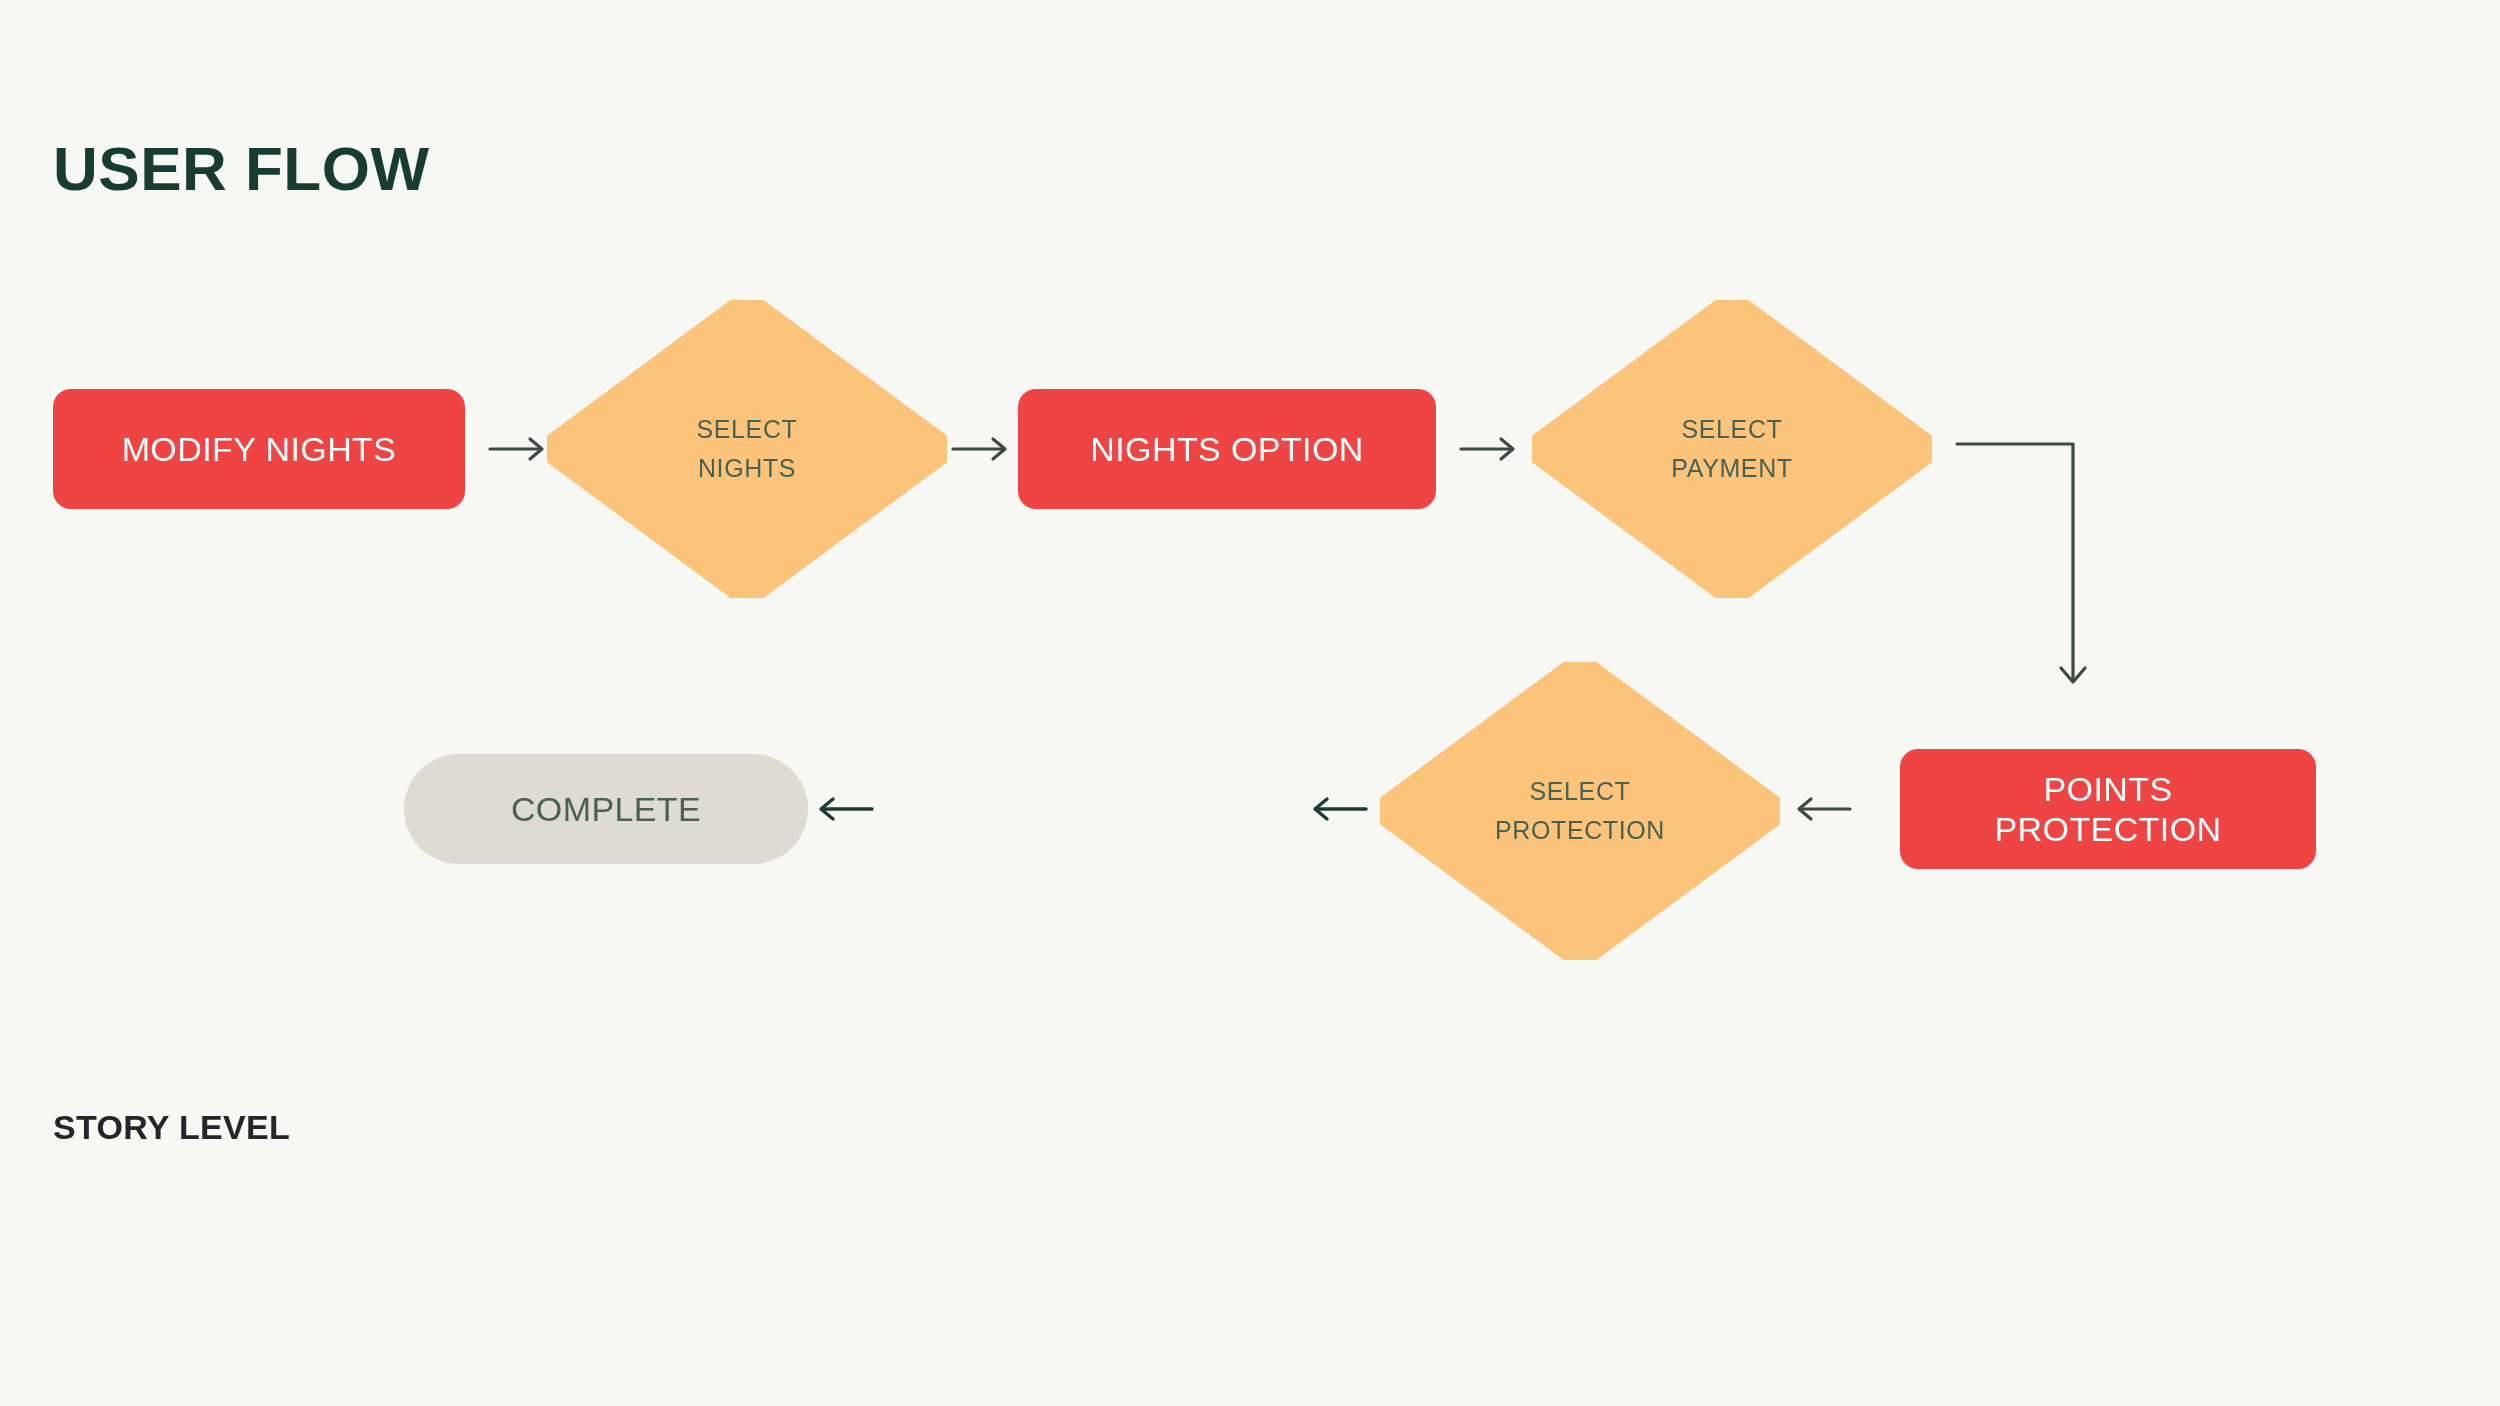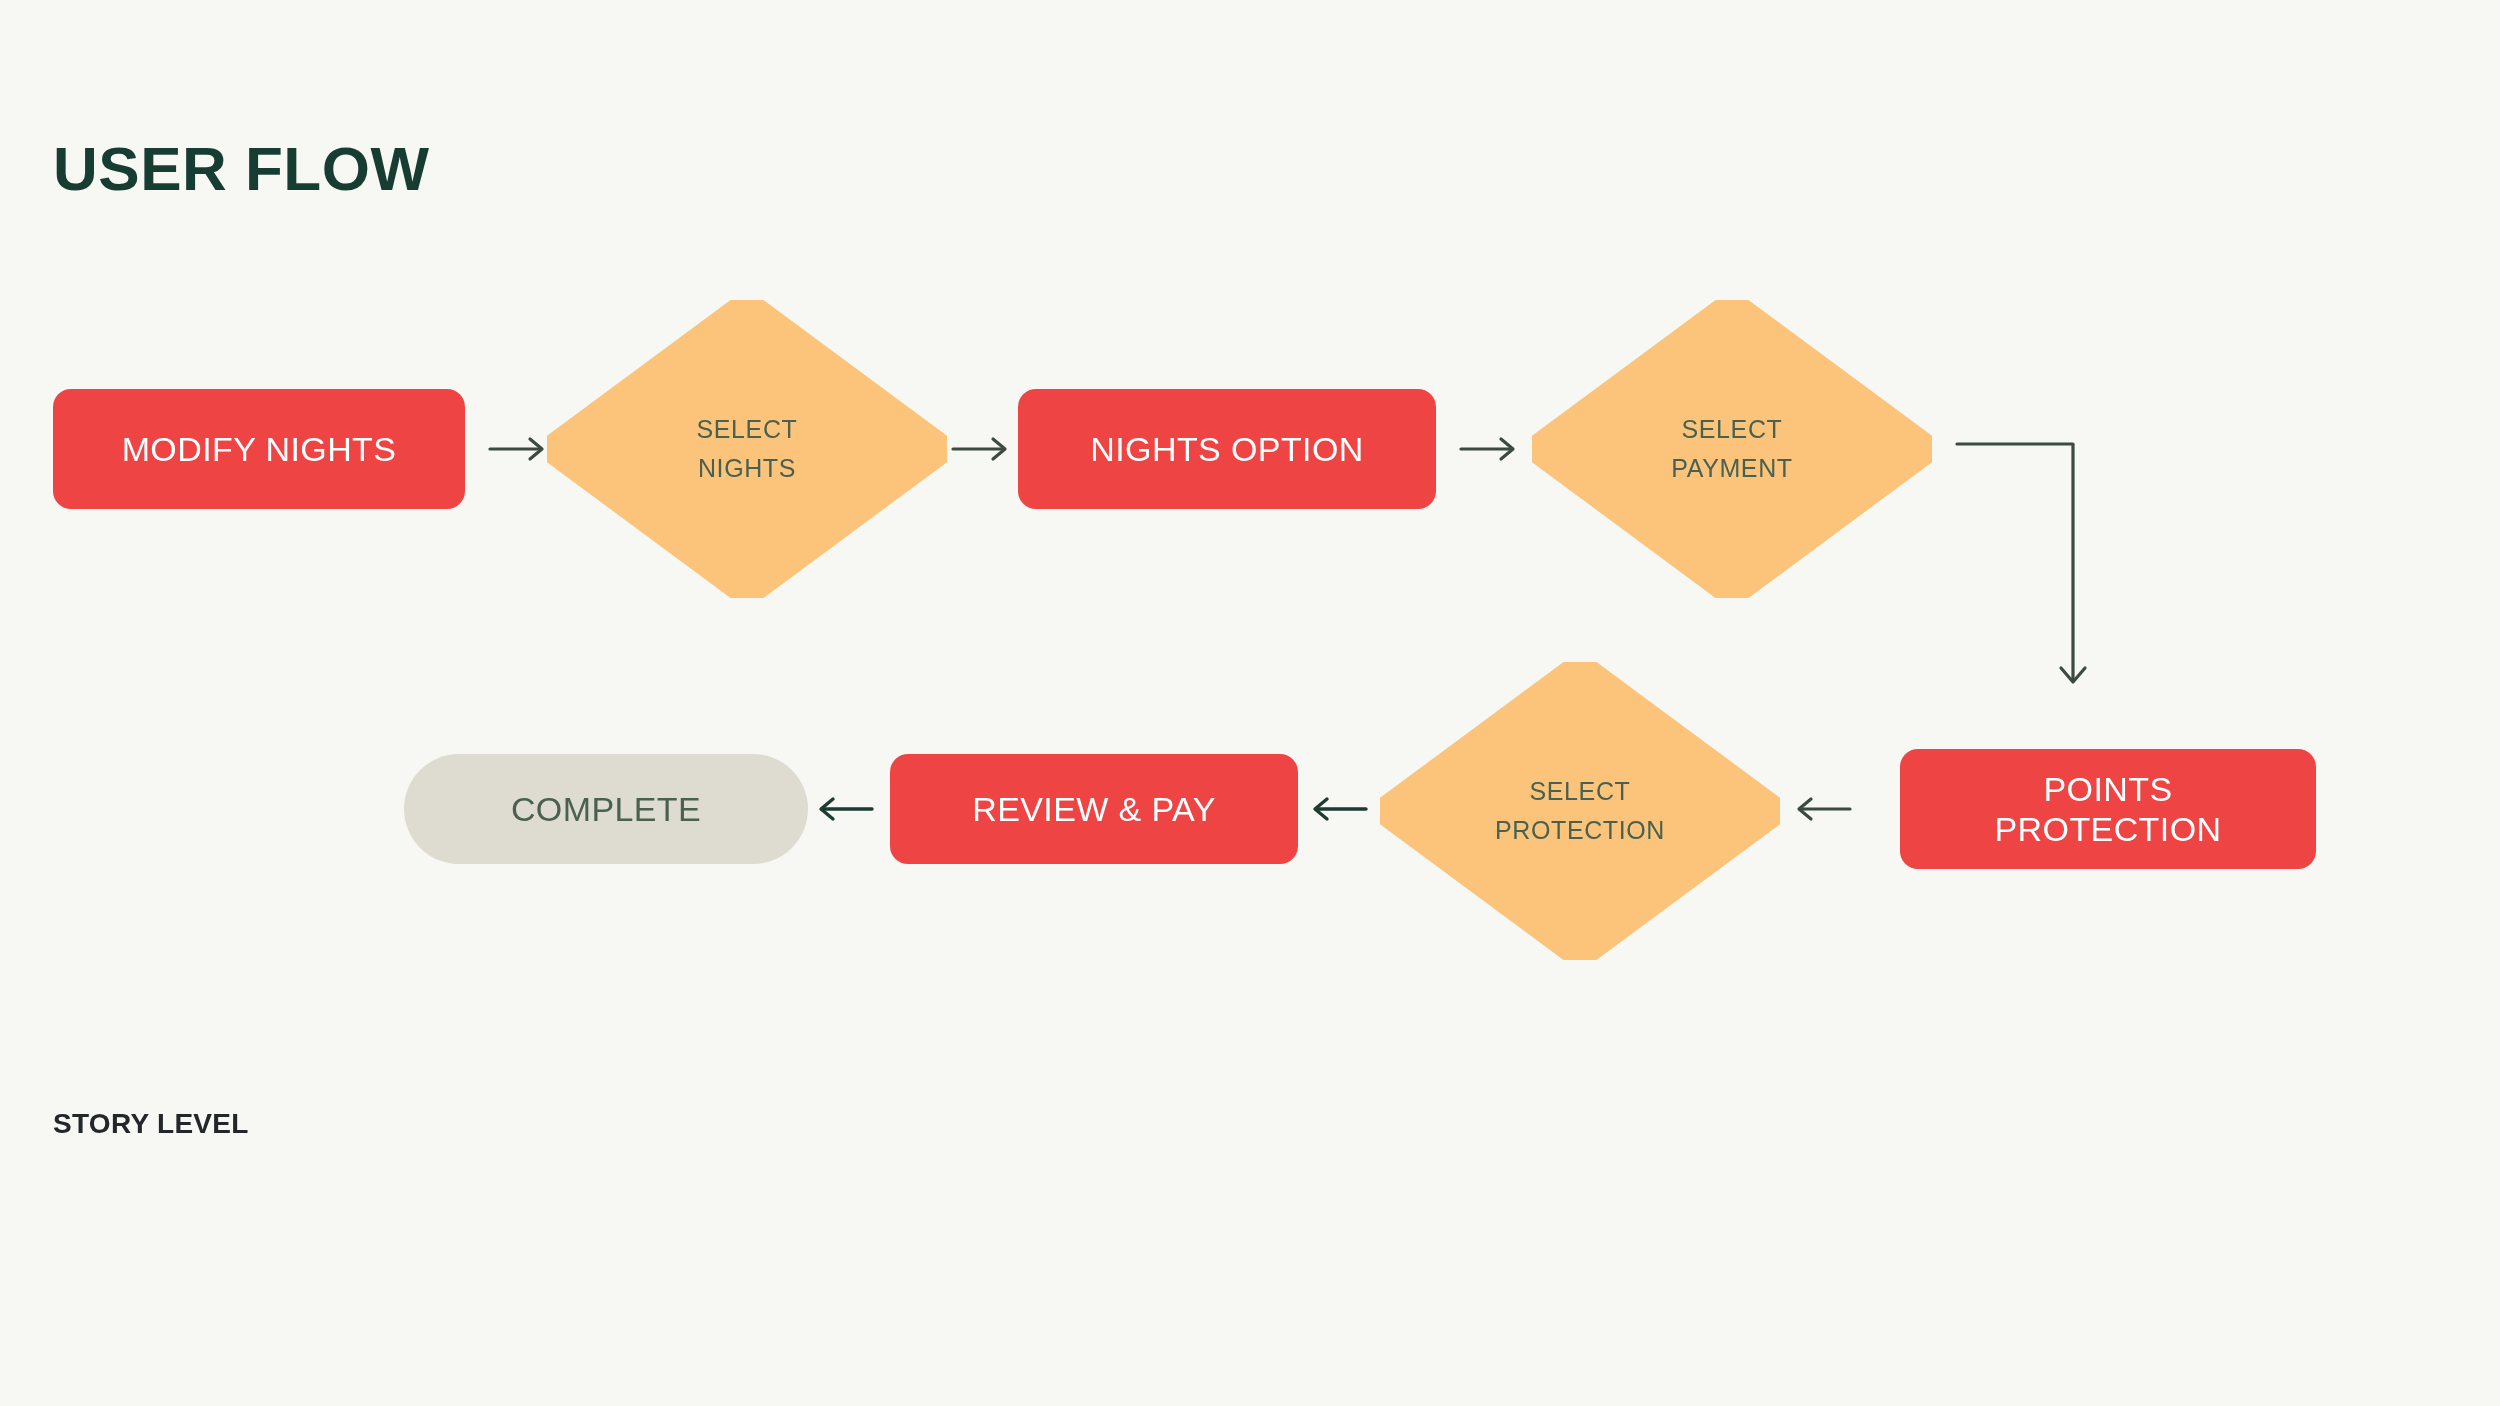--- a/index.html
+++ b/index.html
@@ -87,21 +87,21 @@
   
   .connector {
     position: absolute;
   }
   .connector svg { display: block; overflow: visible; }
 
   
   .footer-block { position: absolute; left: 53px; }
   .footer-heading {
     top: 1110px;
-    font-size: 28px;
+    font-size: 34px;
     font-weight: 700;
     letter-spacing: 0.3px;
     color: #23262a;
     line-height: 1;
     white-space: nowrap;
   }
   .footer-body {
     top: 1180px;
     font-size: 26px;
     font-weight: 400;
@@ -174,23 +174,20 @@
     <span>COMPLETE</span>
   </div>
 
   <div class="connector" style="left:816px; top:791px;">
     <svg width="66" height="36" viewBox="0 0 66 36">
       <path d="M56 18 H6" stroke="#1d3b33" stroke-width="3.4" fill="none" stroke-linecap="round"></path>
       <path d="M17 8 L5 18 L17 28" stroke="#1d3b33" stroke-width="3.4" fill="none" stroke-linecap="round" stroke-linejoin="round"></path>
     </svg>
   </div>
 
-  <div class="node node-process" style="left:890px; top:754px; width:408px; height:110px;">
-    <span>REVIEW &amp; PAY</span>
-  </div>
 
   <div class="connector" style="left:1310px; top:791px;">
     <svg width="66" height="36" viewBox="0 0 66 36">
       <path d="M56 18 H6" stroke="#1d3b33" stroke-width="3.4" fill="none" stroke-linecap="round"></path>
       <path d="M17 8 L5 18 L17 28" stroke="#1d3b33" stroke-width="3.4" fill="none" stroke-linecap="round" stroke-linejoin="round"></path>
     </svg>
   </div>
 
   <div class="node node-decision" style="left:1380px; top:662px; width:400px; height:298px;">
     <svg class="diamond-shape" viewBox="0 0 400 298" preserveAspectRatio="none">

